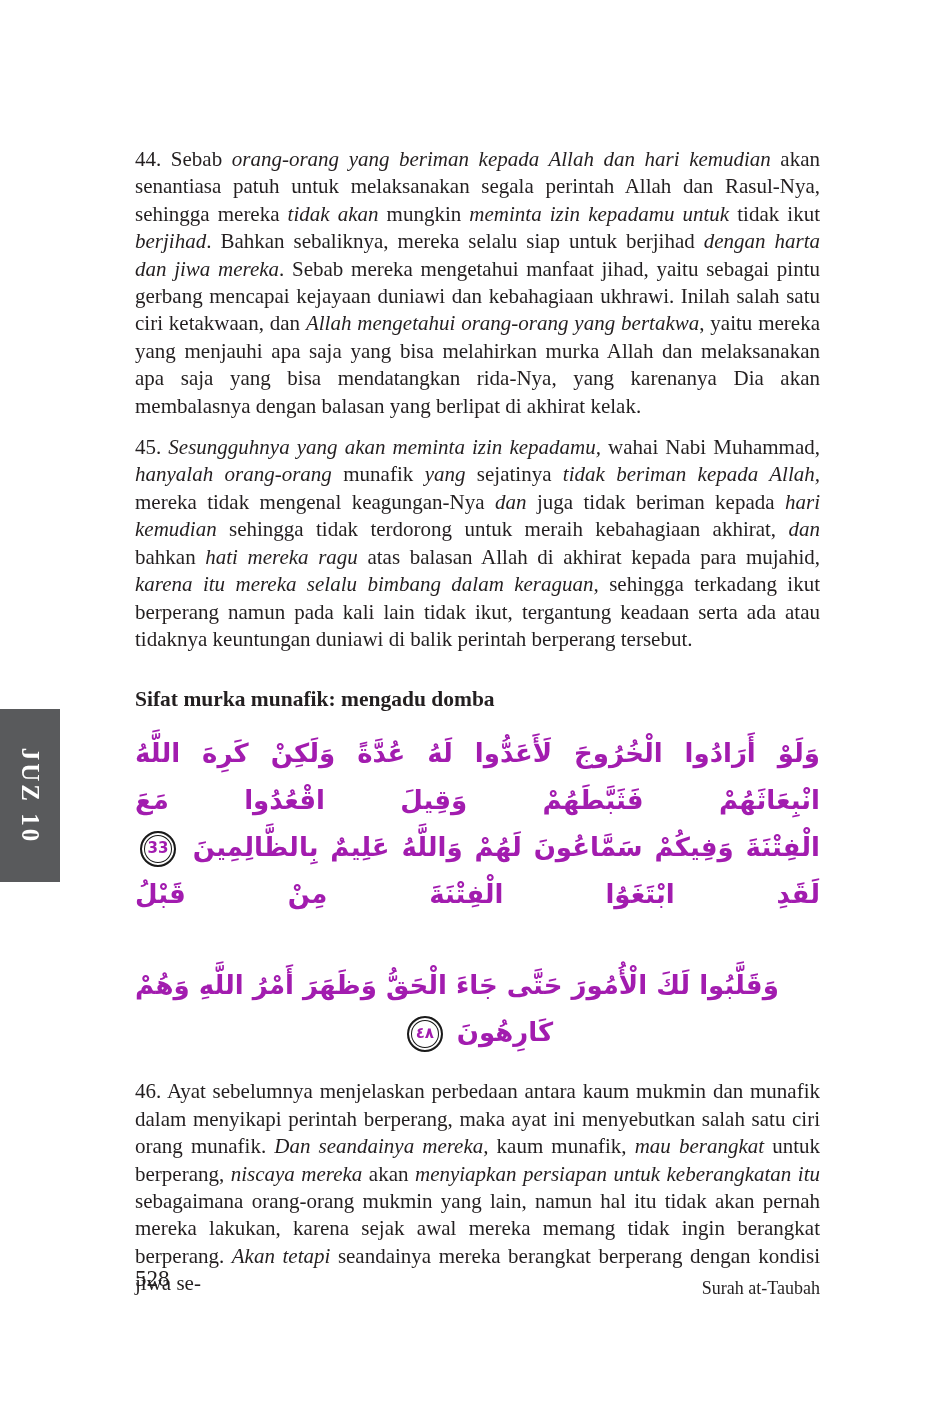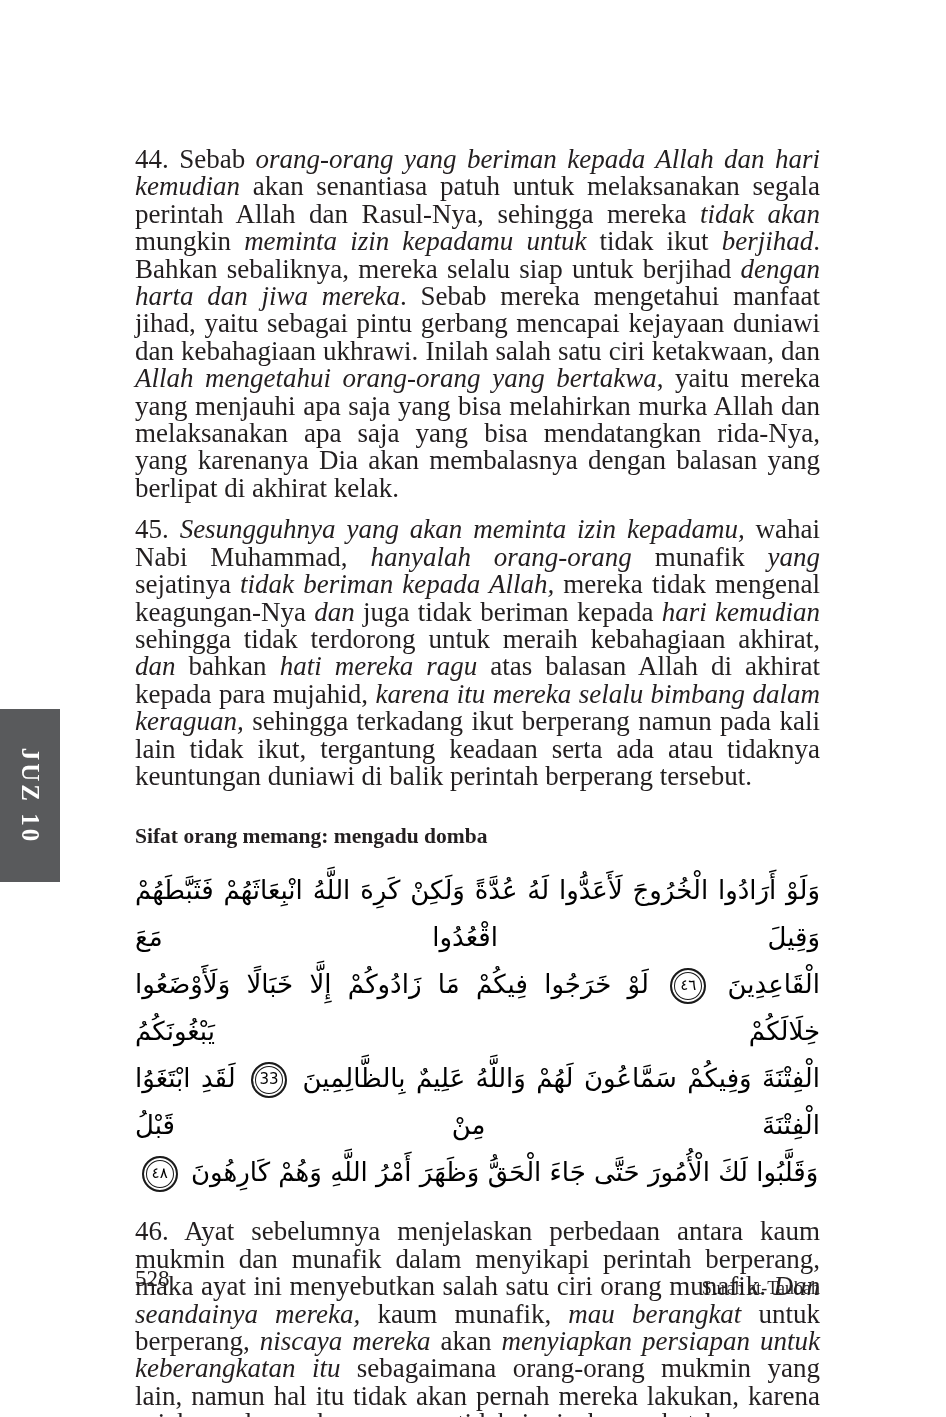--- a/index.html
+++ b/index.html
@@ -33,47 +33,49 @@
     letter-spacing: 3px;
   }
   .content {
     position: absolute;
     left: 135px;
     top: 146px;
     width: 685px;
   }
   p.body-par {
     margin: 0 0 14px 0;
-    font-size: 27px;
+    font-size: 21px;
     line-height: 27.4px;
     text-align: justify;
   }
   p.body-par i { font-style: italic; }
   .section-heading {
     font-size: 21.5px;
     font-weight: bold;
     margin: 34px 0 0 0;
     color: #231f20;
   }
   .arabic-block {
     margin-top: 18px;
     margin-bottom: 22px;
     direction: rtl;
     font-family: "DejaVu Sans", sans-serif;
     font-size: 26px;
-    color: #000000;
+    color: #a21caf;
+    font-weight: bold;
   }
   .arabic-line {
     line-height: 47px;
     text-align: justify;
     text-align-last: justify;
   }
   .arabic-line.last {
-    text-align: right;
+    text-align: left;
     text-align-last: center;
+    margin-top: 44px;
   }
   .ayah-marker {
     display: inline-flex;
     align-items: center;
     justify-content: center;
     width: 32px;
     height: 32px;
     border: 2px solid #1a1a1a;
     border-radius: 50%;
     box-shadow: inset 0 0 0 2px #ffffff, inset 0 0 0 3px #1a1a1a;
@@ -102,25 +104,24 @@
 <div class="page">
 
   <div class="juz-tab">
     <span class="juz-label">JUZ 10</span>
   </div>
 
   <div class="content">
     <p class="body-par"><span>44. Sebab </span><i>orang-orang yang beriman kepada Allah dan hari kemudian</i><span> akan senantiasa patuh untuk melaksanakan segala perintah Allah dan Rasul-Nya, sehingga mereka </span><i>tidak akan</i><span> mungkin </span><i>meminta izin kepadamu un­tuk</i><span> tidak ikut </span><i>berjihad</i><span>. Bahkan sebaliknya, mereka selalu siap untuk berjihad </span><i>dengan harta dan jiwa mereka</i><span>. Sebab mereka mengetahui man­faat jihad, yaitu sebagai pintu gerbang mencapai kejayaan duniawi dan kebahagiaan ukhrawi. Inilah salah satu ciri ketakwaan, dan </span><i>Allah mengetahui orang-orang yang bertakwa</i><span>, yaitu mereka yang menjauhi apa saja yang bisa melahirkan murka Allah dan melaksanakan apa saja yang bisa mendatangkan rida-Nya, yang karenanya Dia akan membalasnya dengan balasan yang berlipat di akhirat kelak.</span></p>
     <p class="body-par"><span>45. </span><i>Sesungguhnya yang akan meminta izin kepadamu,</i><span> wahai Nabi Muham­mad, </span><i>hanyalah orang-orang</i><span> munafik </span><i>yang</i><span> sejatinya </span><i>tidak beriman kepada Allah,</i><span> mereka tidak mengenal keagungan-Nya </span><i>dan</i><span> juga tidak beriman kepada </span><i>hari kemudian</i><span> sehingga tidak terdorong untuk meraih kebaha­giaan akhirat, </span><i>dan</i><span> bahkan </span><i>hati mereka ragu</i><span> atas balasan Allah di akhirat kepada para mujahid, </span><i>karena itu mereka selalu bimbang dalam keraguan,</i><span> sehingga terkadang ikut berperang namun pada kali lain tidak ikut, tergantung keadaan serta ada atau tidaknya keuntungan duniawi di ba­lik perintah berperang tersebut.</span></p>
 
-    <h2 class="section-heading">Sifat orang memang: mengadu domba</h2>
+    <h2 class="section-heading">Sifat murka munafik: mengadu domba</h2>
 
     <div class="arabic-block">
         <div class="arabic-line" dir="rtl">وَلَوْ أَرَادُوا الْخُرُوجَ لَأَعَدُّوا لَهُ عُدَّةً وَلَكِنْ كَرِهَ اللَّهُ انْبِعَاثَهُمْ فَثَبَّطَهُمْ وَقِيلَ اقْعُدُوا مَعَ</div>
-        <div class="arabic-line" dir="rtl">الْقَاعِدِينَ <span class="ayah-marker">٤٦</span> لَوْ خَرَجُوا فِيكُمْ مَا زَادُوكُمْ إِلَّا خَبَالًا وَلَأَوْضَعُوا خِلَالَكُمْ يَبْغُونَكُمُ</div>
         <div class="arabic-line" dir="rtl">الْفِتْنَةَ وَفِيكُمْ سَمَّاعُونَ لَهُمْ وَاللَّهُ عَلِيمٌ بِالظَّالِمِينَ <span class="ayah-marker">33</span> لَقَدِ ابْتَغَوُا الْفِتْنَةَ مِنْ قَبْلُ</div>
         <div class="arabic-line last" dir="rtl">وَقَلَّبُوا لَكَ الْأُمُورَ حَتَّى جَاءَ الْحَقُّ وَظَهَرَ أَمْرُ اللَّهِ وَهُمْ كَارِهُونَ <span class="ayah-marker">٤٨</span></div>
       </div>
 
     <p class="body-par"><span>46. Ayat sebelumnya menjelaskan perbedaan antara kaum mukmin dan munafik dalam menyikapi perintah berperang, maka ayat ini me­nyebutkan salah satu ciri orang munafik. </span><i>Dan seandainya mereka,</i><span> kaum munafik, </span><i>mau berangkat</i><span> untuk berperang, </span><i>niscaya mereka</i><span> akan </span><i>menyi­apkan persiapan untuk keberangkatan itu</i><span> sebagaimana orang-orang muk­min yang lain, namun hal itu tidak akan pernah mereka lakukan, karena sejak awal mereka memang tidak ingin berangkat berperang. </span><i>Akan tetapi</i><span> seandainya mereka berangkat berperang dengan kondisi jiwa se-</span></p>
   </div>
 
   <div class="page-number">528</div>
   <div class="footer-surah">Surah at-Taubah</div>
 

